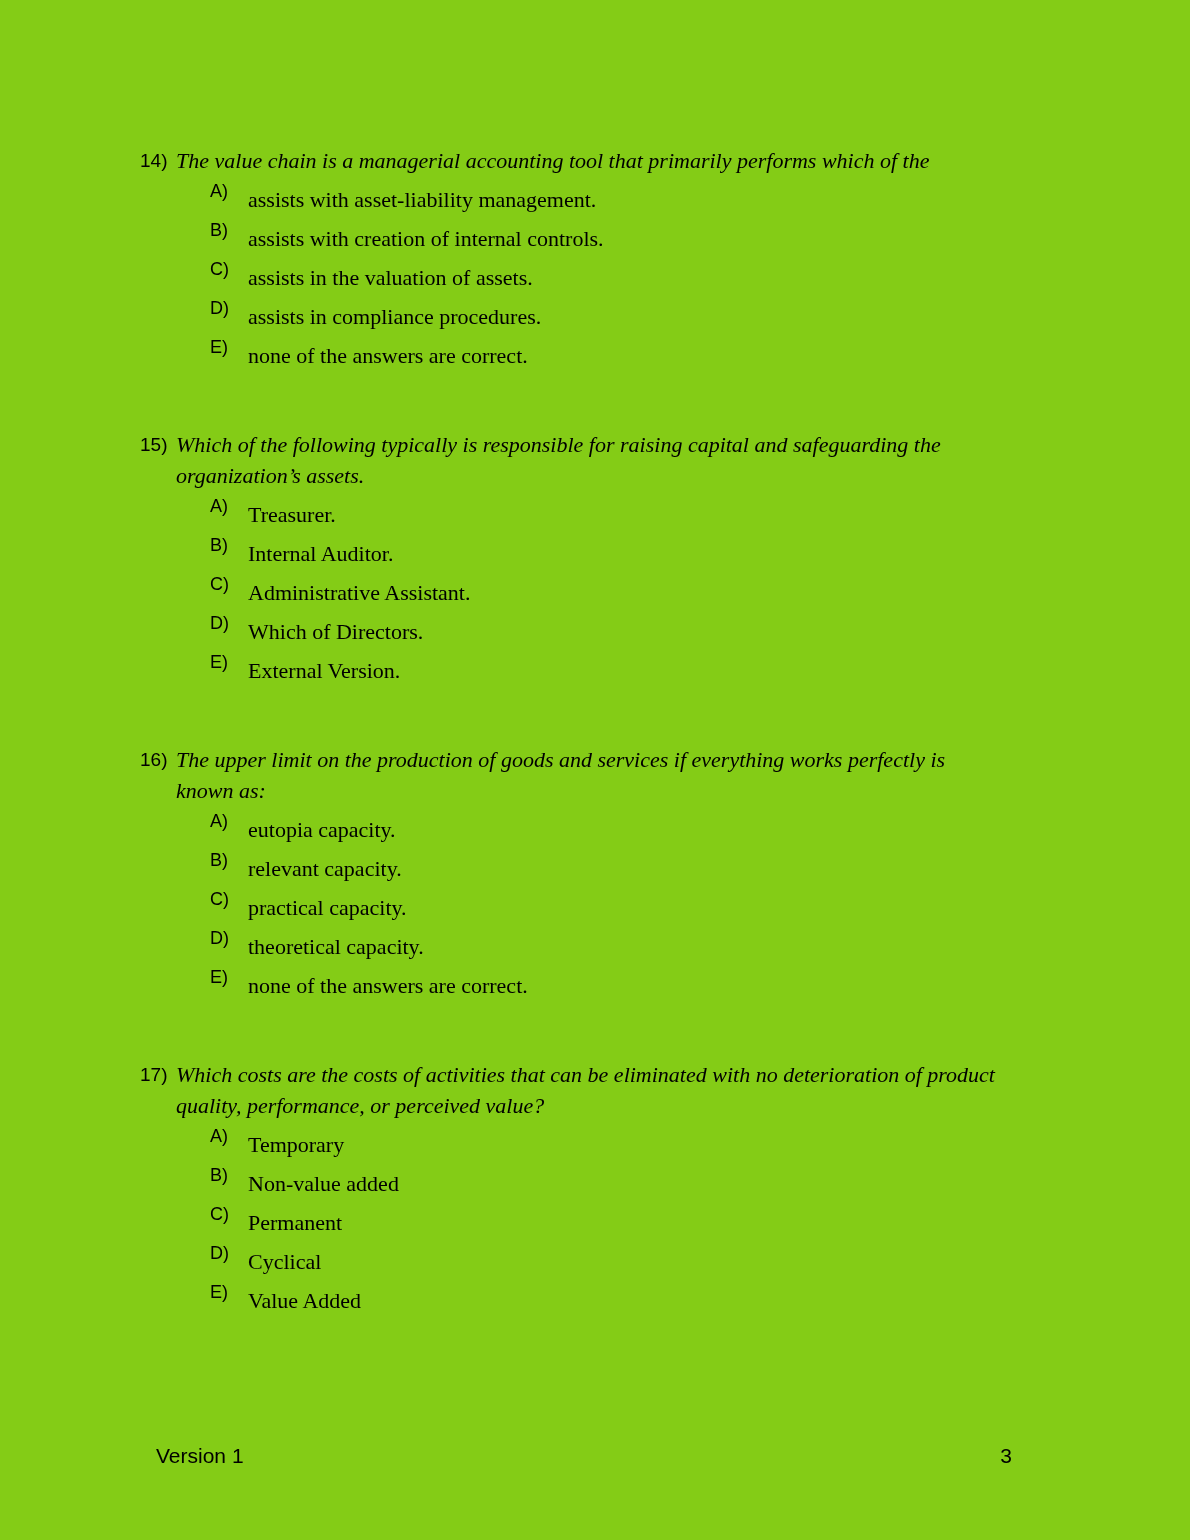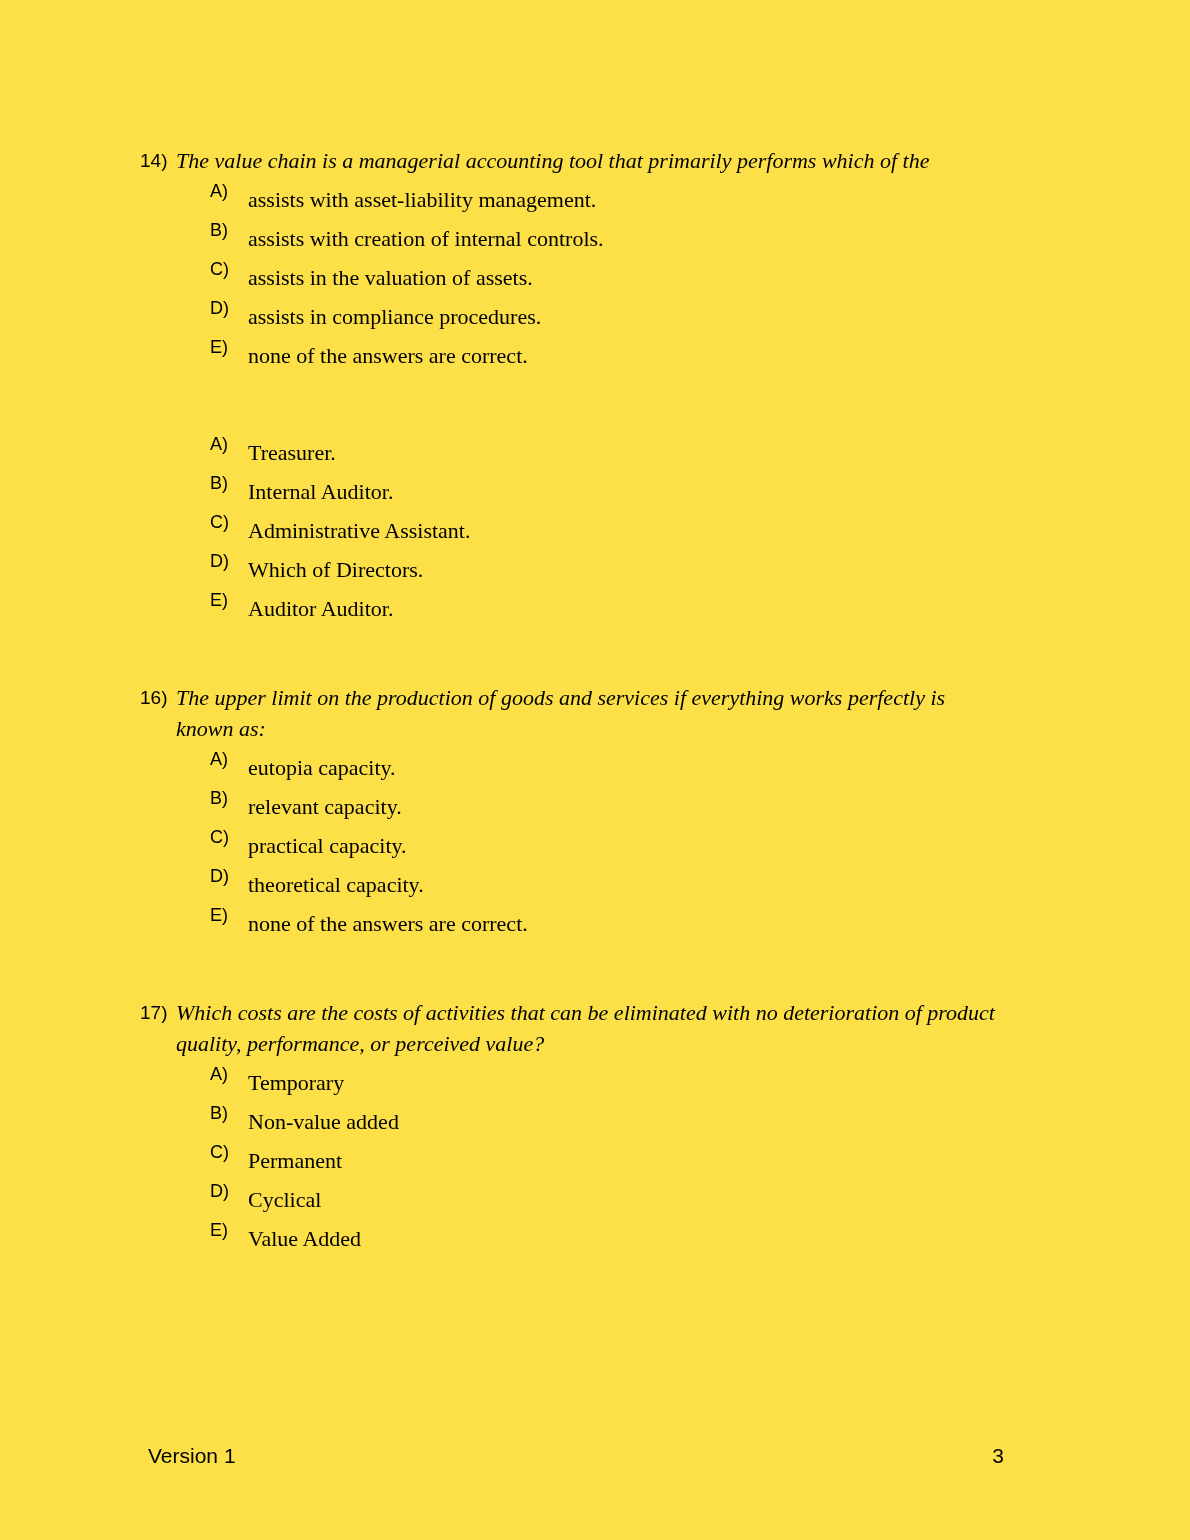--- a/index.html
+++ b/index.html
@@ -4,21 +4,21 @@
 <style>
   html, body {
     margin: 0;
     padding: 0;
     background: #ffffff;
   }
   .page {
     position: relative;
     width: 1190px;
     height: 1540px;
-    background: #fde047;
+    background: #84cc16;
     color: #000000;
     font-family: "Liberation Serif", serif;
     overflow: hidden;
   }
   .content {
     position: absolute;
     top: 145px;
     left: 140px;
     width: 920px;
   }
@@ -58,21 +58,21 @@
     flex-shrink: 0;
   }
   .opt-text {
     font-size: 22px;
     line-height: 31px;
     margin-top: 8px;
   }
   .footer {
     position: absolute;
     top: 1443px;
-    left: 148px;
+    left: 156px;
     width: 856px;
     display: flex;
     justify-content: space-between;
     font-family: "Liberation Sans", sans-serif;
     font-size: 21px;
     line-height: 26px;
   }
 </style>
 </head>
 <body>
@@ -105,40 +105,47 @@
           <span class="opt-text">assists in compliance procedures.</span>
         </li>
         <li class="option">
           <span class="opt-letter">E)</span>
           <span class="opt-text">none of the answers are correct.</span>
         </li>
       </ul>
     </div>
 
     <div class="question">
+      <div class="q-row">
+        <span class="q-num">15)</span>
+        <div class="q-text">
+          <div>Which of the following typically is responsible for raising capital and safeguarding the</div>
+          <div>organization’s assets.</div>
+        </div>
+      </div>
       <ul class="options">
         <li class="option">
           <span class="opt-letter">A)</span>
           <span class="opt-text">Treasurer.</span>
         </li>
         <li class="option">
           <span class="opt-letter">B)</span>
           <span class="opt-text">Internal Auditor.</span>
         </li>
         <li class="option">
           <span class="opt-letter">C)</span>
           <span class="opt-text">Administrative Assistant.</span>
         </li>
         <li class="option">
           <span class="opt-letter">D)</span>
           <span class="opt-text">Which of Directors.</span>
         </li>
         <li class="option">
           <span class="opt-letter">E)</span>
-          <span class="opt-text">Auditor Auditor.</span>
+          <span class="opt-text">External Version.</span>
         </li>
       </ul>
     </div>
 
     <div class="question">
       <div class="q-row">
         <span class="q-num">16)</span>
         <div class="q-text">
           <div>The upper limit on the production of goods and services if everything works perfectly is</div>
           <div>known as:</div>

